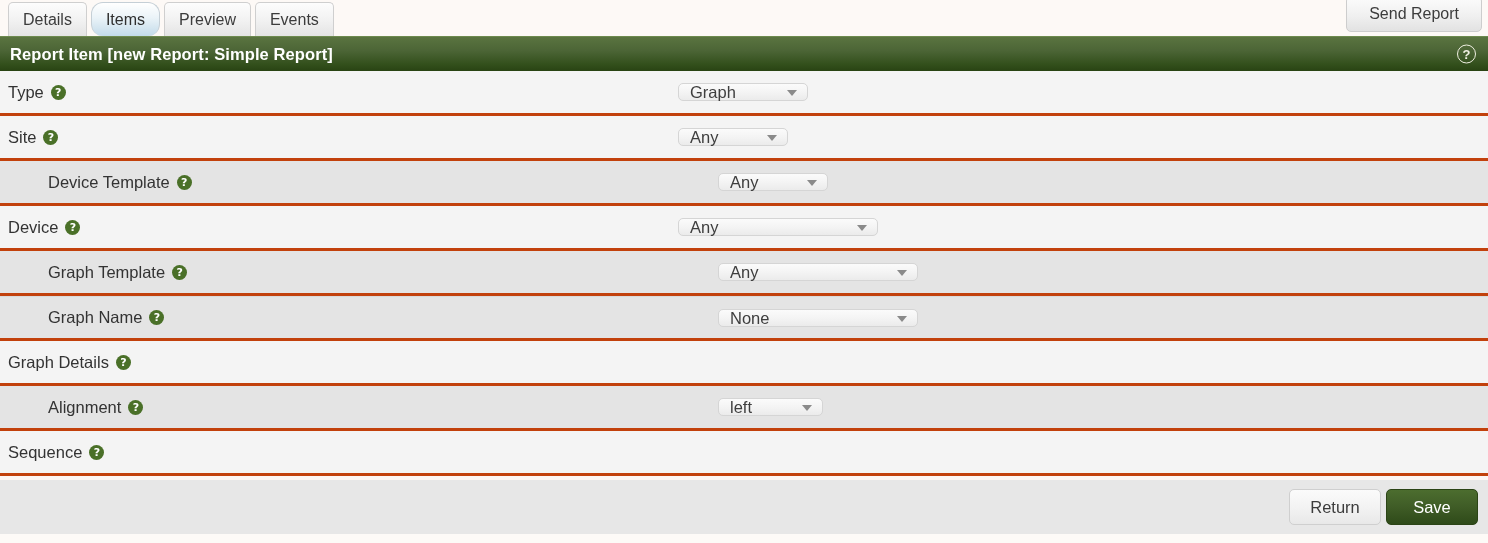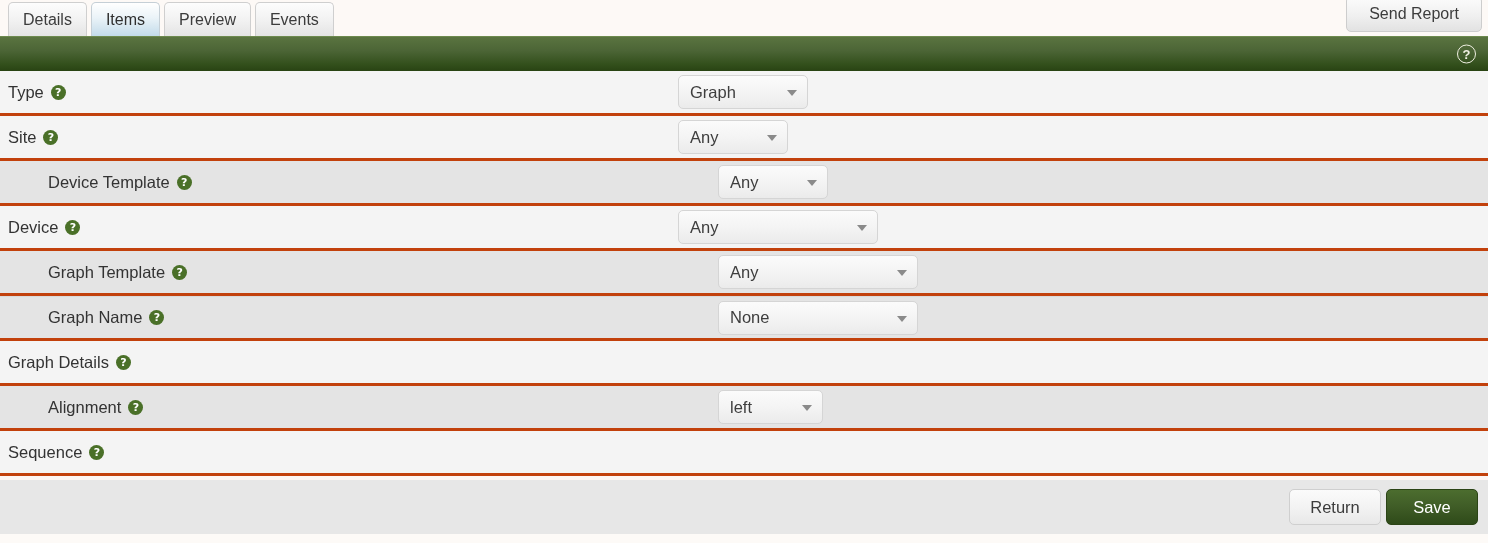--- a/index.html
+++ b/index.html
@@ -40,20 +40,21 @@
     border-bottom: none;
     border-radius: 5px 5px 0 0;
     cursor: pointer;
     white-space: nowrap;
     line-height: 1;
   }
   .tab.active {
     background: linear-gradient(to bottom, #ffffff 0%, #eaf3f8 45%, #c3dbea 100%);
     border-color: #c5cfd6;
     color: #2f2f2f;
+    border-radius: 12px;
   }
   .sendreport {
     position: absolute;
     right: 6px;
     bottom: 4px;
     height: 36px;
     padding: 0 22px;
     display: flex;
     align-items: center;
     font-size: 16px;
@@ -136,23 +137,23 @@
     margin-left: 7px;
     cursor: pointer;
     line-height: 1;
     font-family: "DejaVu Sans", sans-serif;
   }
 
   .fieldcell { flex: 1 1 auto; display: flex; align-items: center; }
 
   .select {
     position: relative;
-    height: 34px;
+    height: 18px;
     display: inline-flex;
-    align-items: center;
+    align-items: flex-start;
     background: linear-gradient(to bottom, #fbfbfb 0%, #f4f4f4 50%, #ebebeb 100%);
     border: 1px solid #d5d5d5;
     border-radius: 5px;
     padding: 0 30px 0 11px;
     font-size: 16.5px;
     color: #3e3e3e;
     cursor: pointer;
     white-space: nowrap;
     line-height: 1;
   }
@@ -227,20 +228,21 @@
         <div class="tab">
           <span>Events</span>
         </div>
       </div>
     <div class="sendreport">
       <span>Send Report</span>
     </div>
   </div>
 
   <div class="greenbar">
+    <span class="title">Report Item [new Report: Simple Report]</span>
     <span class="helpcircle">
       <span>?</span>
     </span>
   </div>
 
   <div class="formtable" id="form-rows">
       <div class="row light">
         <div class="label">
           <span>Type</span>
           <span class="qmark">

